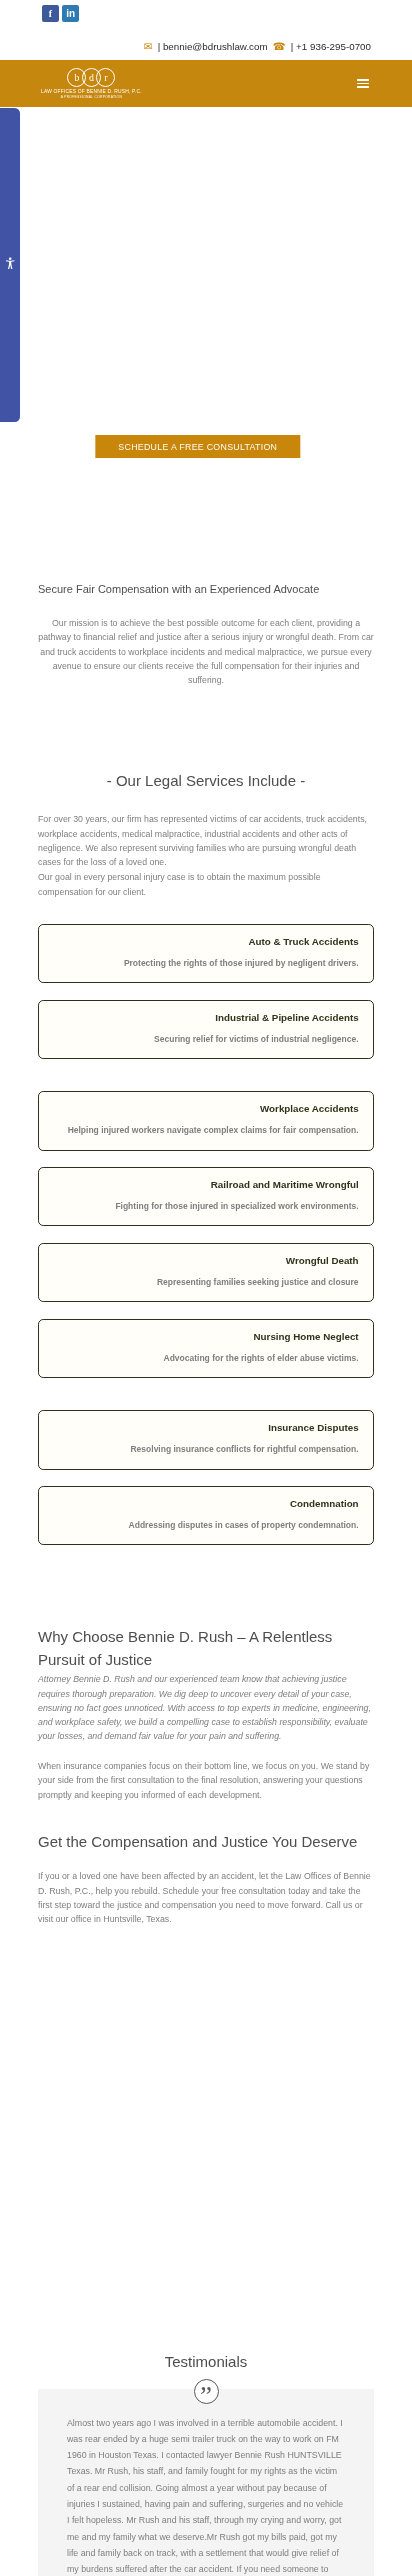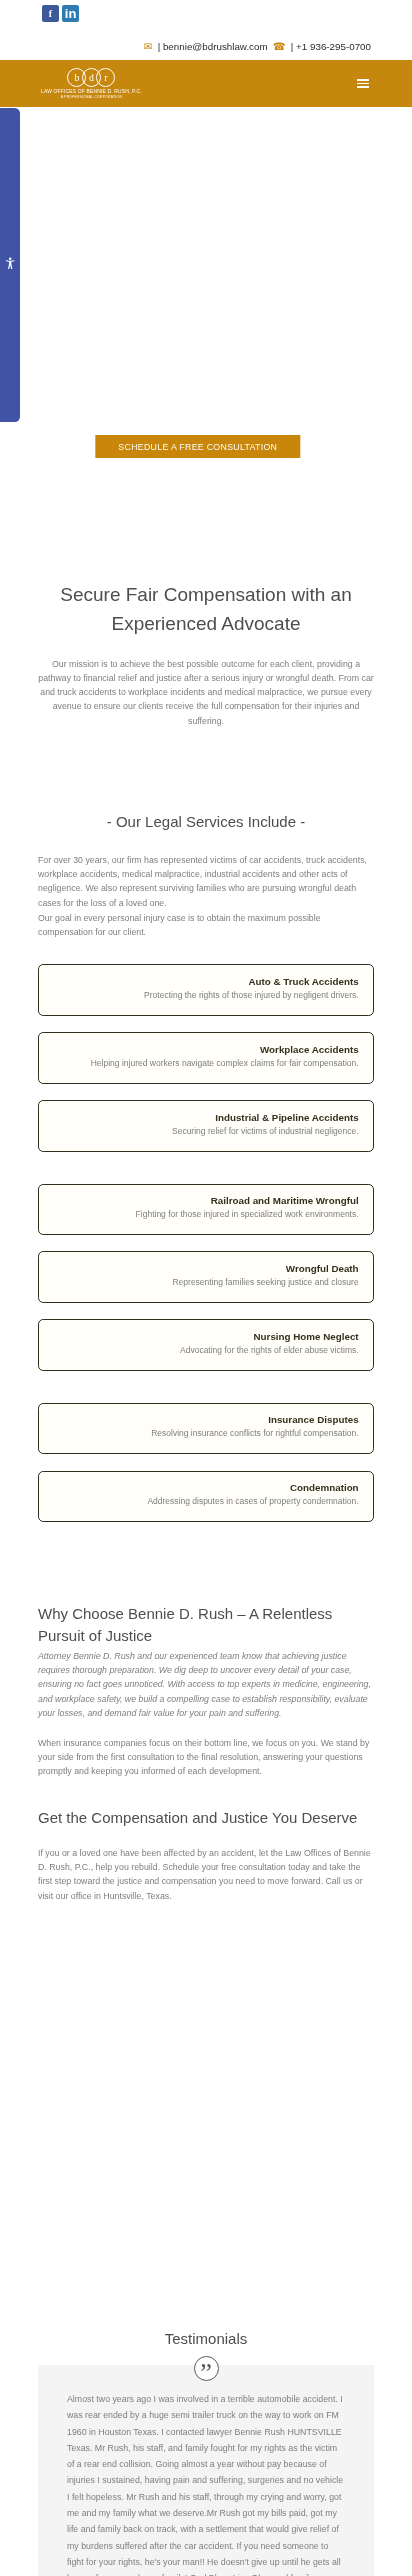--- a/index.html
+++ b/index.html
@@ -11,21 +11,21 @@
   }
   
   .topbar { height:60px; background:#fff; position:relative; }
   .social-top { padding:5.2px 0 0 42px; display:flex; gap:3.1px; }
   .icon-sq {
     width:17px; height:17px; border-radius:2.1px; color:#fff; font-weight:bold;
     display:inline-flex; align-items:center; justify-content:center;
     font-size:9.8px; cursor:pointer; font-family:"Liberation Serif", serif;
   }
   .icon-fb { background:#3C5A99; }
-  .icon-li { background:#2D7BB2; font-size:13px; font-family:"Liberation Sans",sans-serif; }
+  .icon-li { background:#2D7BB2; font-size:10px; font-family:"Liberation Sans",sans-serif; }
   .contact-row {
     position:absolute; right:41px; top:40px; font-size:9.8px; color:#2b2b2b;
     display:flex; align-items:center; gap:5.2px; white-space:nowrap;
   }
   .contact-row .glyph { color:#C8860B; font-size:10.3px; }
   
   .navbar {
     height:47px; background:#C6870E; display:flex; align-items:center;
     justify-content:space-between; padding:0 41px;
   }
@@ -51,35 +51,35 @@
   .hero { height:398px; position:relative; background:#fff; }
   .cta {
     position:absolute; top:328px; left:50%; transform:translateX(-4%) translateX(-50%);
     background:#C8860B; color:#fdfdf6; border:none; cursor:pointer;
     font-size:8.8px; letter-spacing:0.3px; padding:6.7px 23px;
     font-family:"Liberation Sans", sans-serif;
   }
   
   main { width:336px; margin:0 auto; }
   h1,h2 { font-weight:500; color:#4e4e4e; }
-  h1 { font-size:19px; line-height:1.5; text-align:center; margin-top:76px; }
+  h1 { font-size:11px; line-height:1.5; margin-top:76px; }
   h2 { font-size:15px; line-height:1.5; }
   p.body { font-size:8.8px; color:#7e7e7e; line-height:1.62; }
   .intro-p { margin-top:18.5px; text-align:center; }
   .services-h { margin-top:83px; text-align:center; }
   .services-p1 { margin-top:19.6px; }
   .services-p2 { margin-top:1px; }
   .cards { margin-top:25px; }
   .card {
     border:1px solid #2e2e1c; border-radius:5.2px; background:#fffef9;
     text-align:right; padding:10.8px 14.4px 12px; margin-bottom:16.5px;
   }
   .card.gap-lg { margin-bottom:32px; }
   .card-title { font-size:9.8px; font-weight:bold; color:#32321c; }
-  .card-desc { font-size:8.5px; color:#7e7e7e; line-height:1.6; margin-top:2px; }
+  .card-desc { font-size:8.5px; color:#7e7e7e; line-height:1.6; margin-top:10px;font-weight:bold; }
   .why-h { margin-top:81px; }
   .why-p1 { margin-top:1px;font-style:italic; }
   .why-p2 { margin-top:15.5px; }
   .justice-h { margin-top:29px; }
   .justice-p { margin-top:16px; }
   .testi-h { margin-top:425px; text-align:center; }
   .quote-circle {
     width:25px; height:25px; border:1px solid #5a5a5a; border-radius:50%;
     margin:5.2px auto -15.5px; position:relative; z-index:2; background:#fff;
     display:flex; align-items:flex-start; justify-content:center;
@@ -141,29 +141,29 @@
 
   <h2 class="services-h">- Our Legal Services Include -</h2>
   <p class="body services-p1">For over 30 years, our firm has represented victims of car accidents, truck accidents, workplace accidents, medical malpractice, industrial accidents and other acts of negligence. We also represent surviving families who are pursuing wrongful death cases for the loss of a loved one.</p>
   <p class="body services-p2">Our goal in every personal injury case is to obtain the maximum possible compensation for our client.</p>
 
   <div class="cards">
     <div class="card">
       <div class="card-title">Auto &amp; Truck Accidents</div>
       <div class="card-desc">Protecting the rights of those injured by negligent drivers.</div>
     </div>
-    <div class="card">
-      <div class="card-title">Workplace Accidents</div>
-      <div class="card-desc">Helping injured workers navigate complex claims for fair compensation.</div>
-    </div>
     <div class="card gap-lg">
       <div class="card-title">Industrial &amp; Pipeline Accidents</div>
       <div class="card-desc">Securing relief for victims of industrial negligence.</div>
     </div>
     <div class="card">
+      <div class="card-title">Workplace Accidents</div>
+      <div class="card-desc">Helping injured workers navigate complex claims for fair compensation.</div>
+    </div>
+    <div class="card">
       <div class="card-title">Railroad and Maritime Wrongful</div>
       <div class="card-desc">Fighting for those injured in specialized work environments.</div>
     </div>
     <div class="card">
       <div class="card-title">Wrongful Death</div>
       <div class="card-desc">Representing families seeking justice and closure</div>
     </div>
     <div class="card gap-lg">
       <div class="card-title">Nursing Home Neglect</div>
       <div class="card-desc">Advocating for the rights of elder abuse victims.</div>

